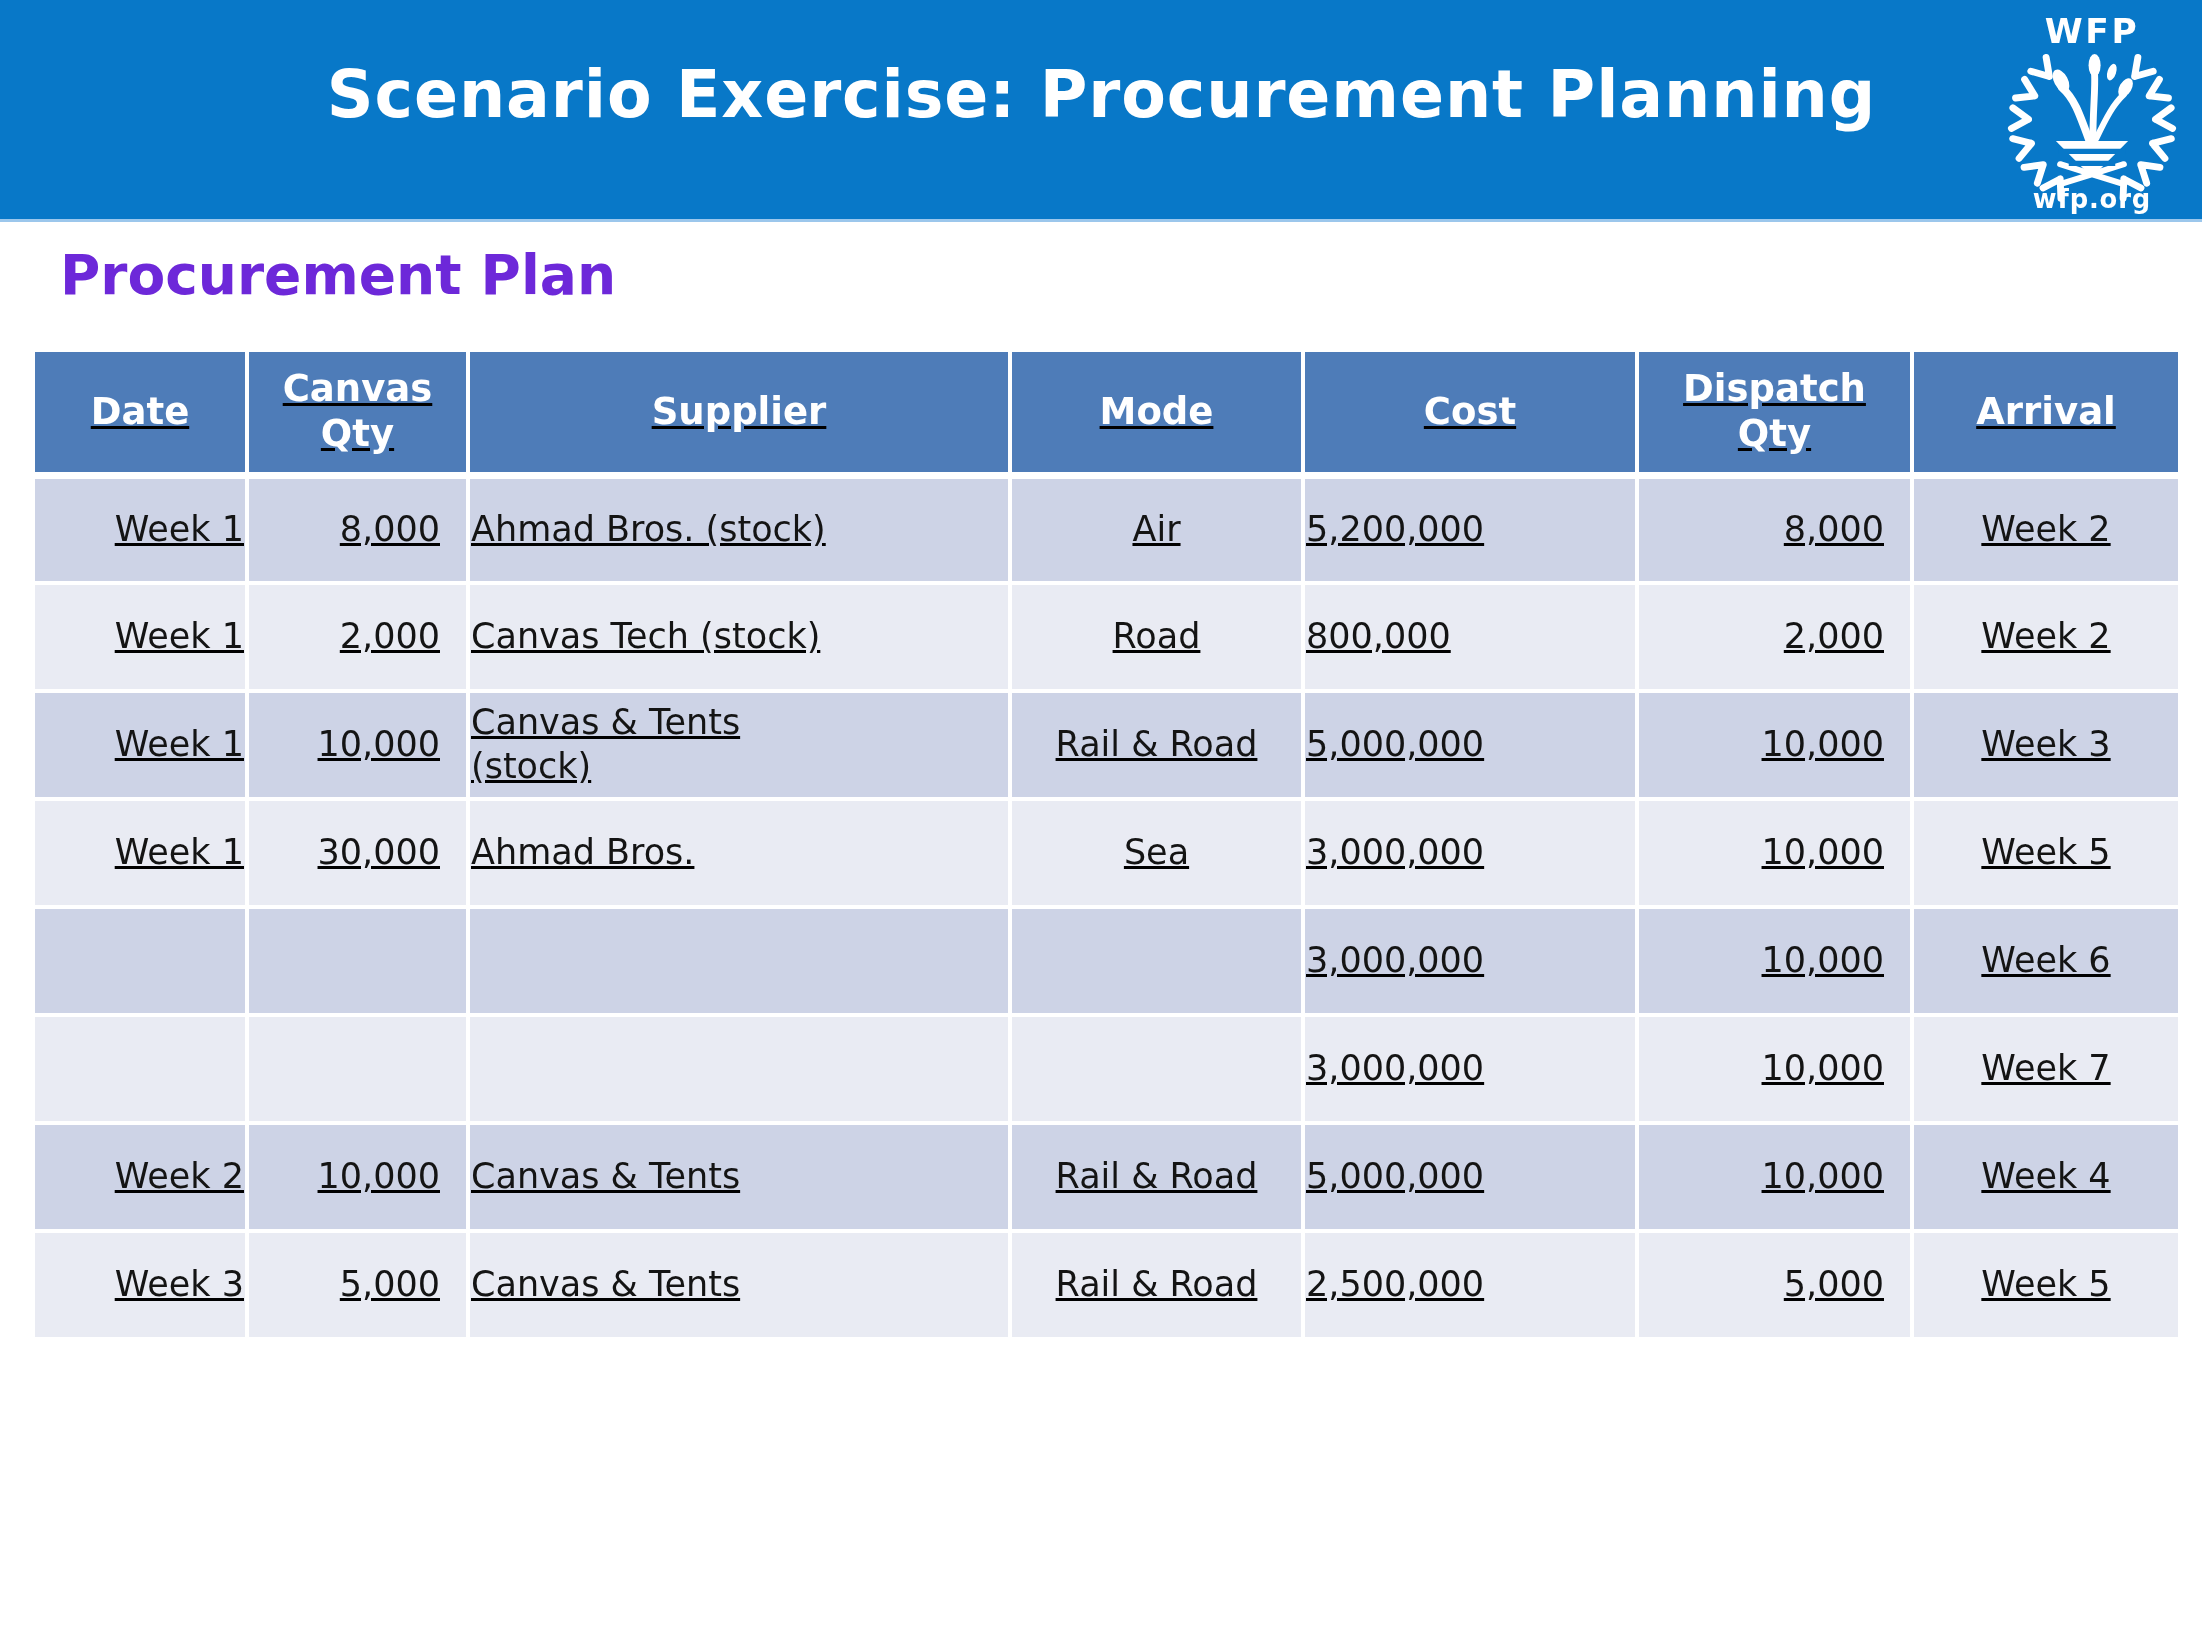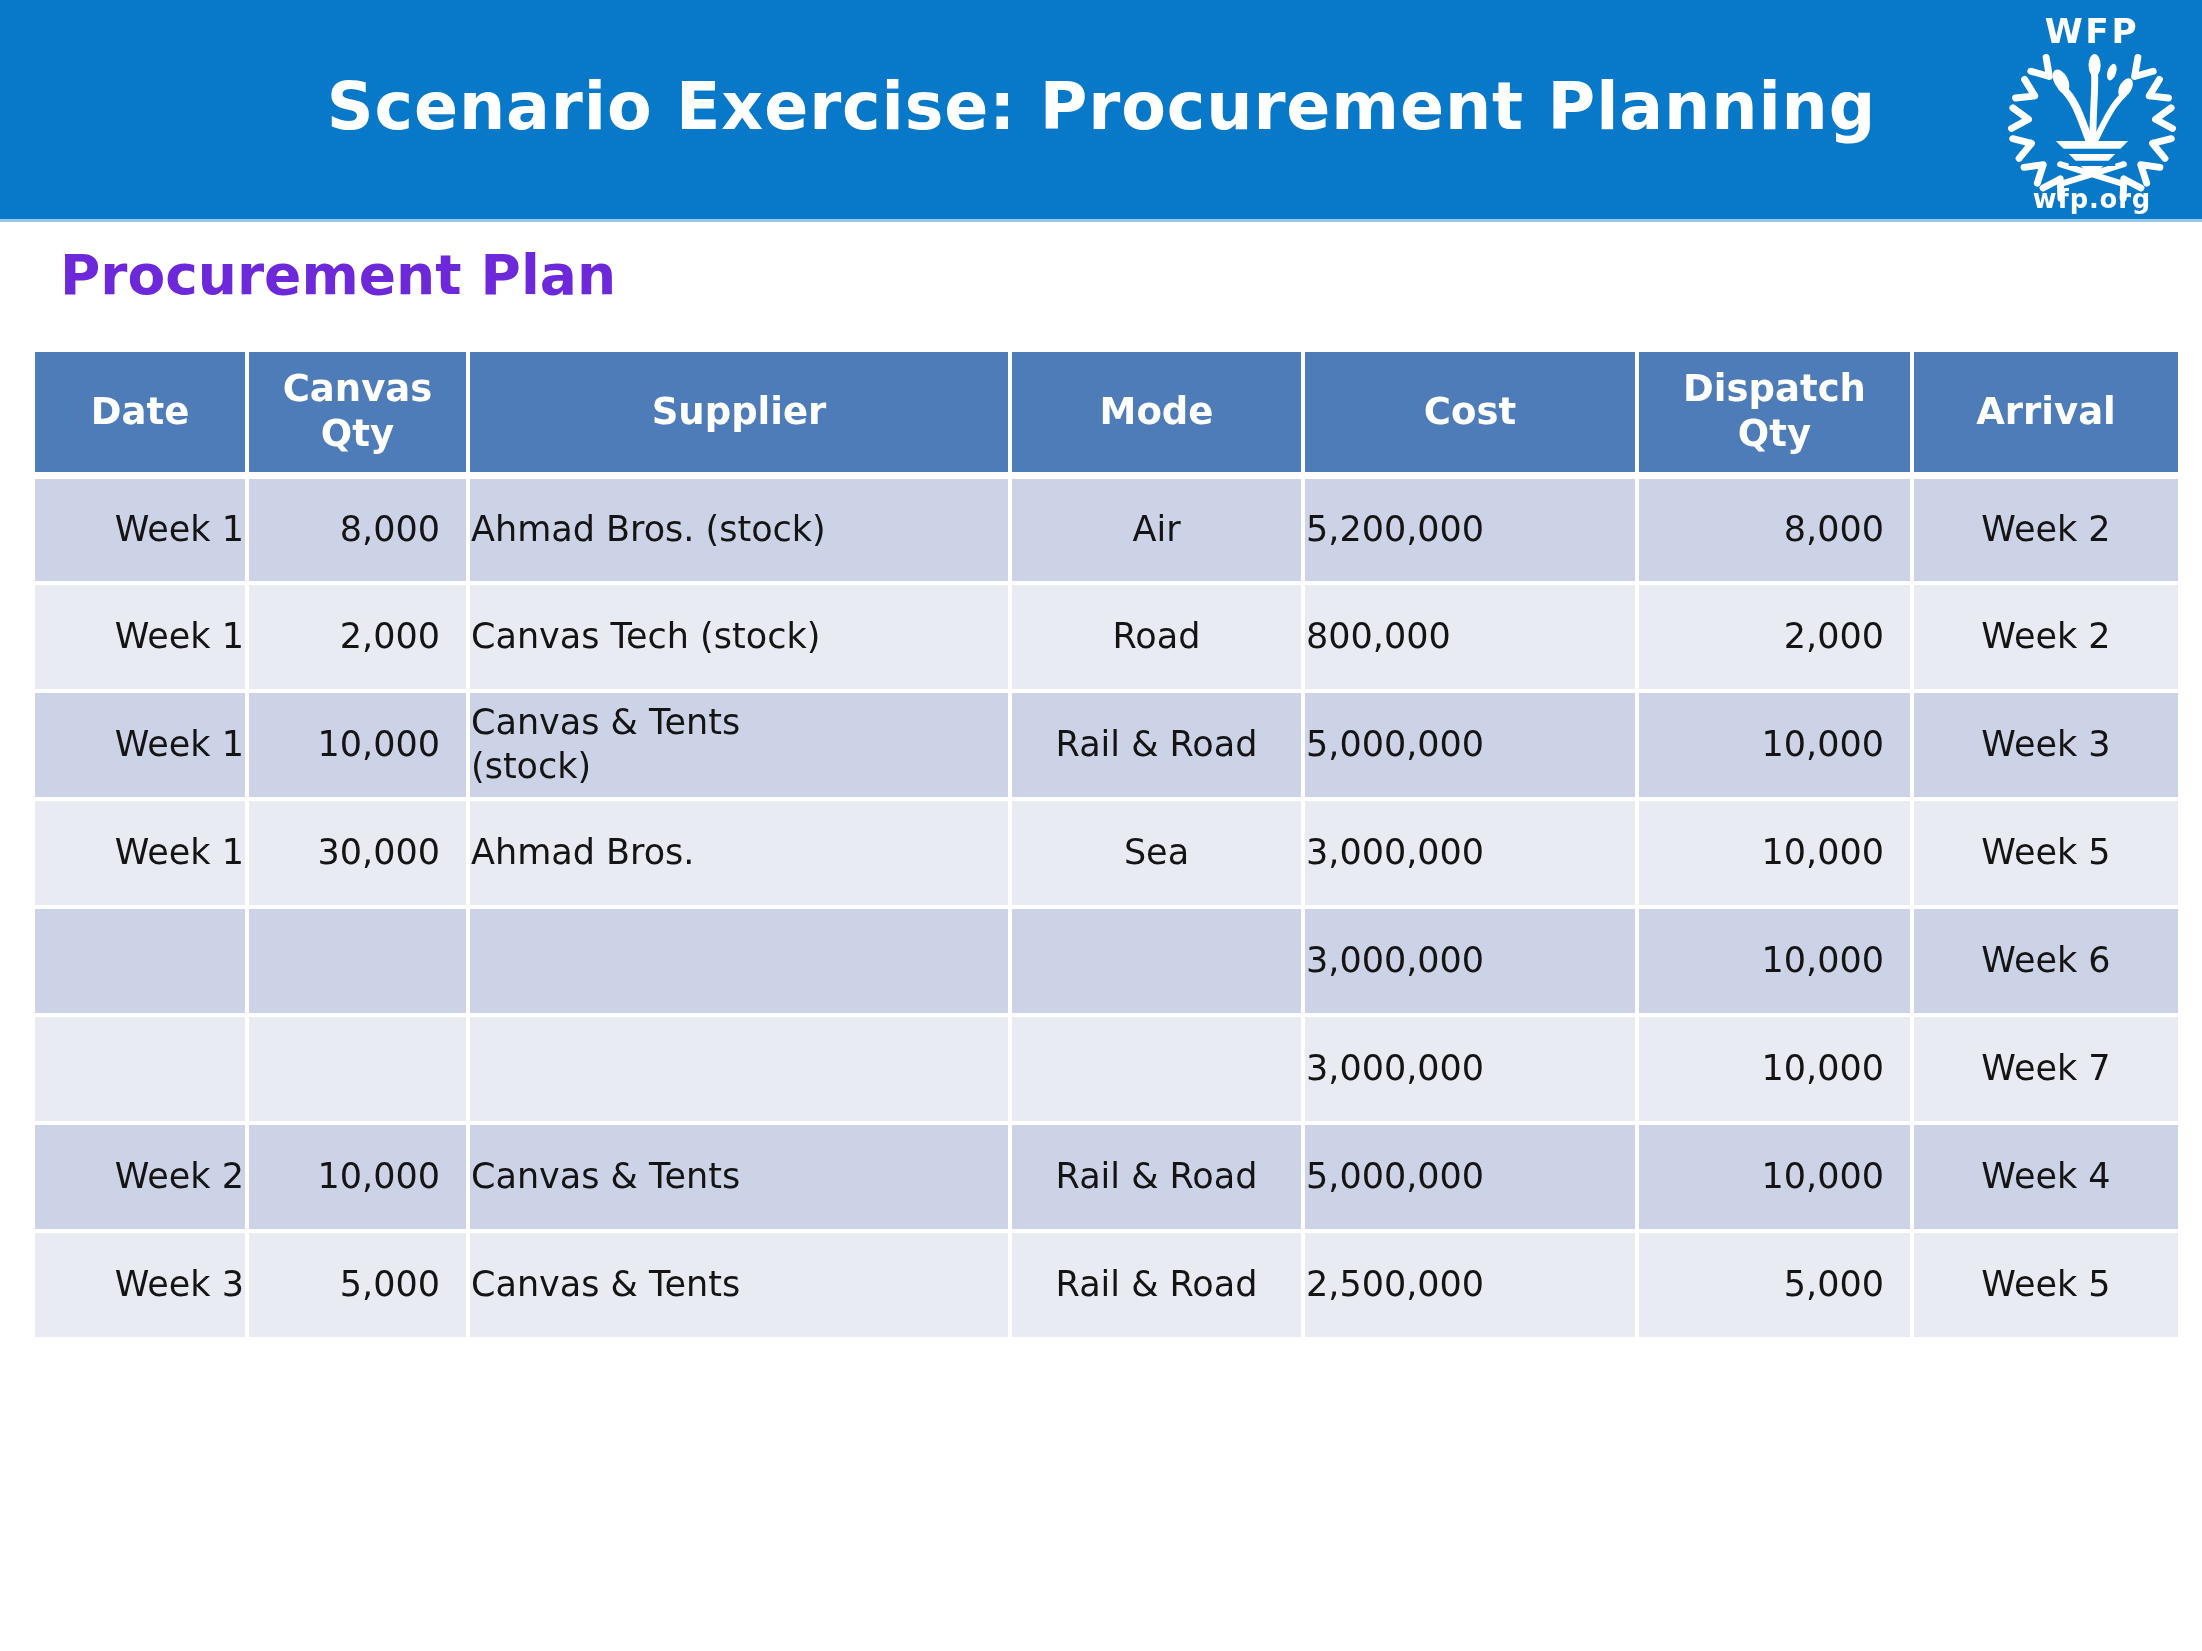--- a/index.html
+++ b/index.html
@@ -11,39 +11,39 @@
     overflow:hidden;
   }
   
   .topbar{
     position:absolute;left:0;top:0;width:2203px;height:222px;
     background:#0878C8;
     border-bottom:3.4px solid #9CC7EC;
     box-sizing:border-box;
   }
   .slide-title{
-    position:absolute;left:0;top:12px;width:2203px;height:176px;
+    position:absolute;left:0;top:0;width:2203px;height:176px;
     display:flex;align-items:center;justify-content:center;
     padding-top:12px;box-sizing:border-box;
     color:#ffffff;font-size:65px;font-weight:700;letter-spacing:0.9px;
     white-space:nowrap;
   }
   .logo{
     position:absolute;right:12px;top:5.2px;width:198px;height:210px;
   }
   .logo text{fill:#ffffff;font-family:"DejaVu Sans","Liberation Sans",sans-serif;font-weight:700;}
   
   .section-title{
     position:absolute;left:60px;top:243px;
     color:#6d28d9;font-size:55px;font-weight:700;
   }
   
   table.tbl{
     position:absolute;left:31px;top:348px;width:2148px;
-    border-collapse:collapse;table-layout:fixed;
+    border-collapse:collapse;table-layout:fixed;text-decoration:underline;
   }
   .tbl th,.tbl td{
     border:4.3px solid #ffffff;
     vertical-align:middle;
     box-sizing:border-box;
     overflow:hidden;
   }
   .tbl th{
     background:#4E7CB8;color:#ffffff;
     font-size:37px;font-weight:700;text-align:center;

